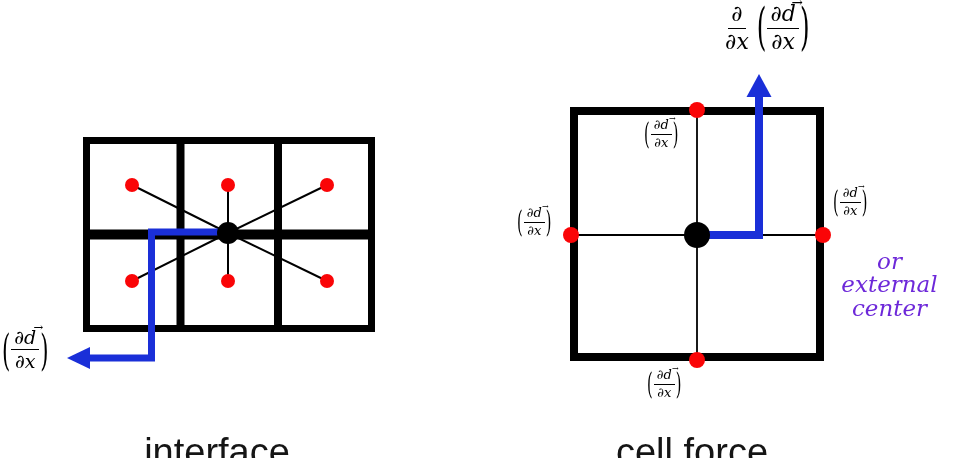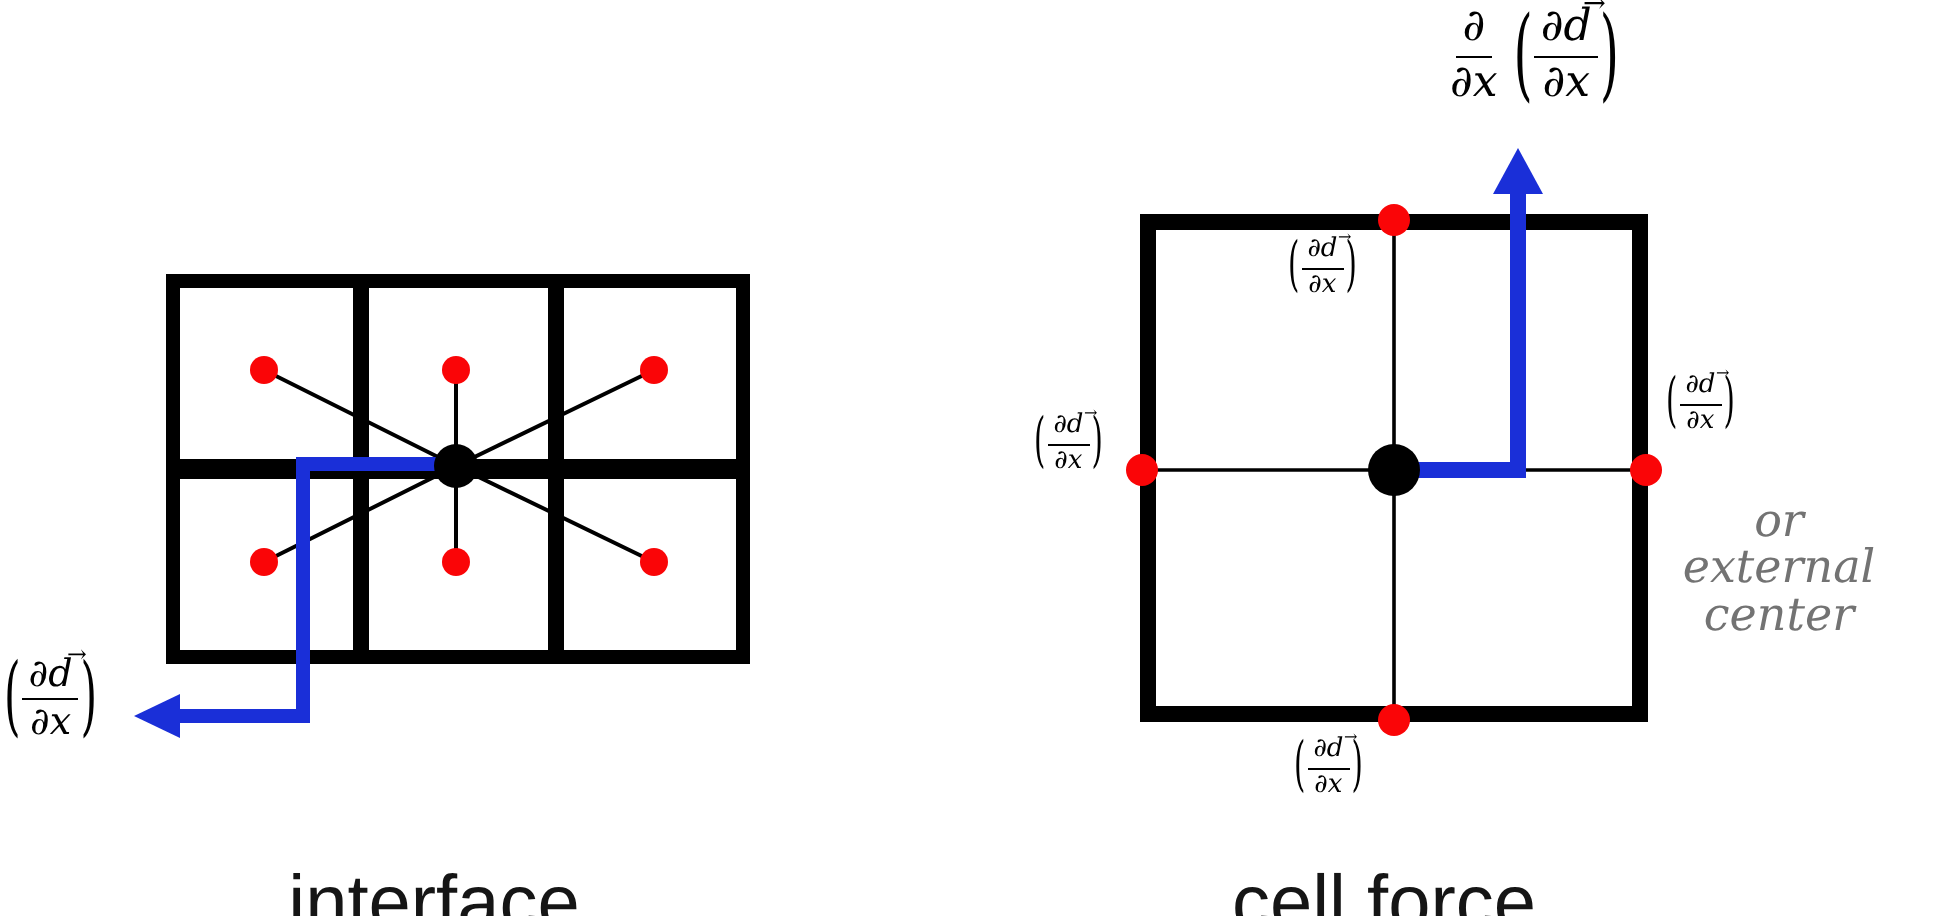--- a/index.html
+++ b/index.html
@@ -103,21 +103,21 @@
 
   
   #side-note{
     position:absolute;
     left:810px;top:250px;width:159px;
     text-align:center;
     font-family:"DejaVu Serif", serif;
     font-style:italic;
     font-size:23px;
     line-height:1.02;
-    color:#737373;
+    color:#6d28d9;
   }
 </style>
 </head>
 <body>
 
 <div id="canvas">
 
   <svg id="geometry" viewBox="0 0 969 458">
 
     <g>

